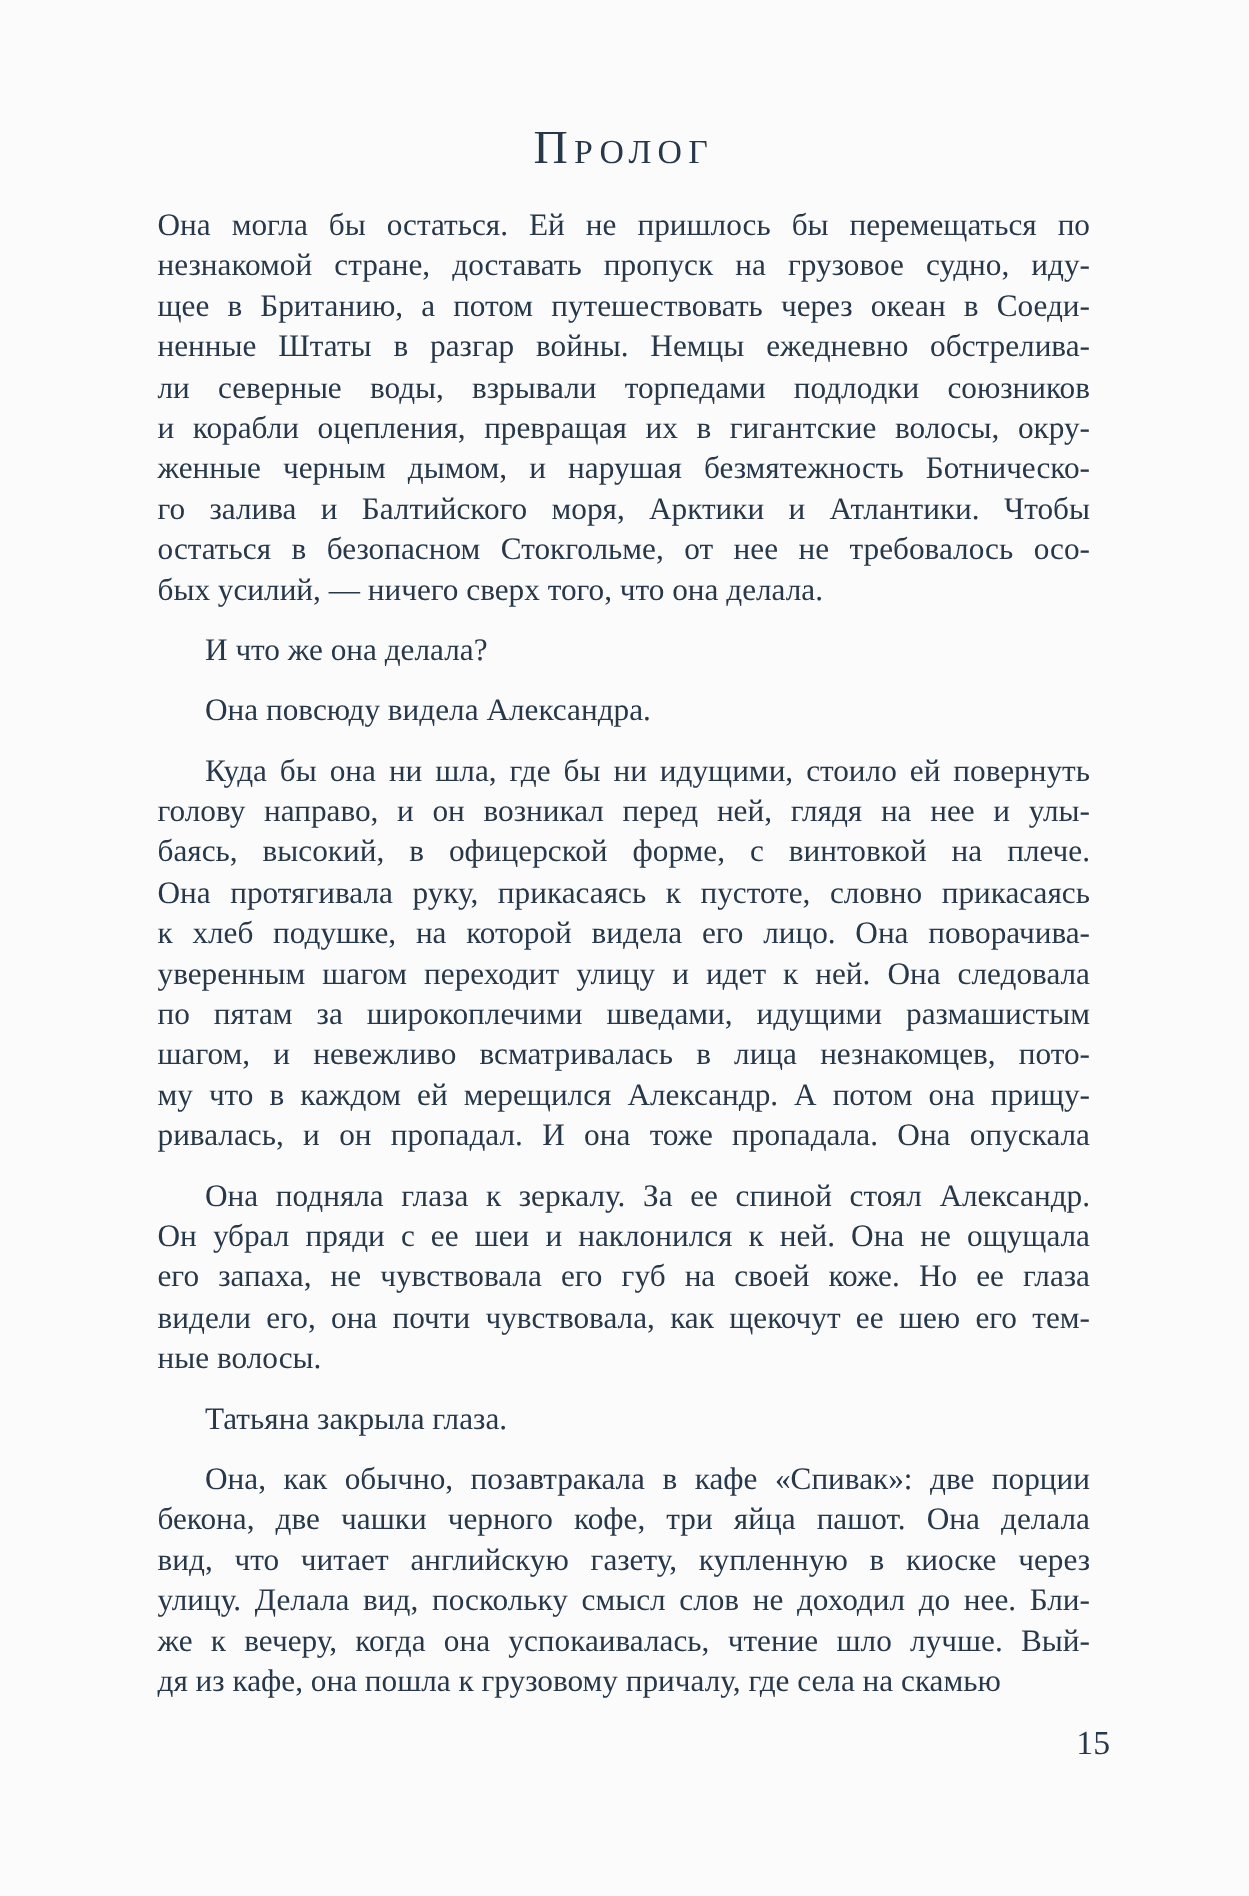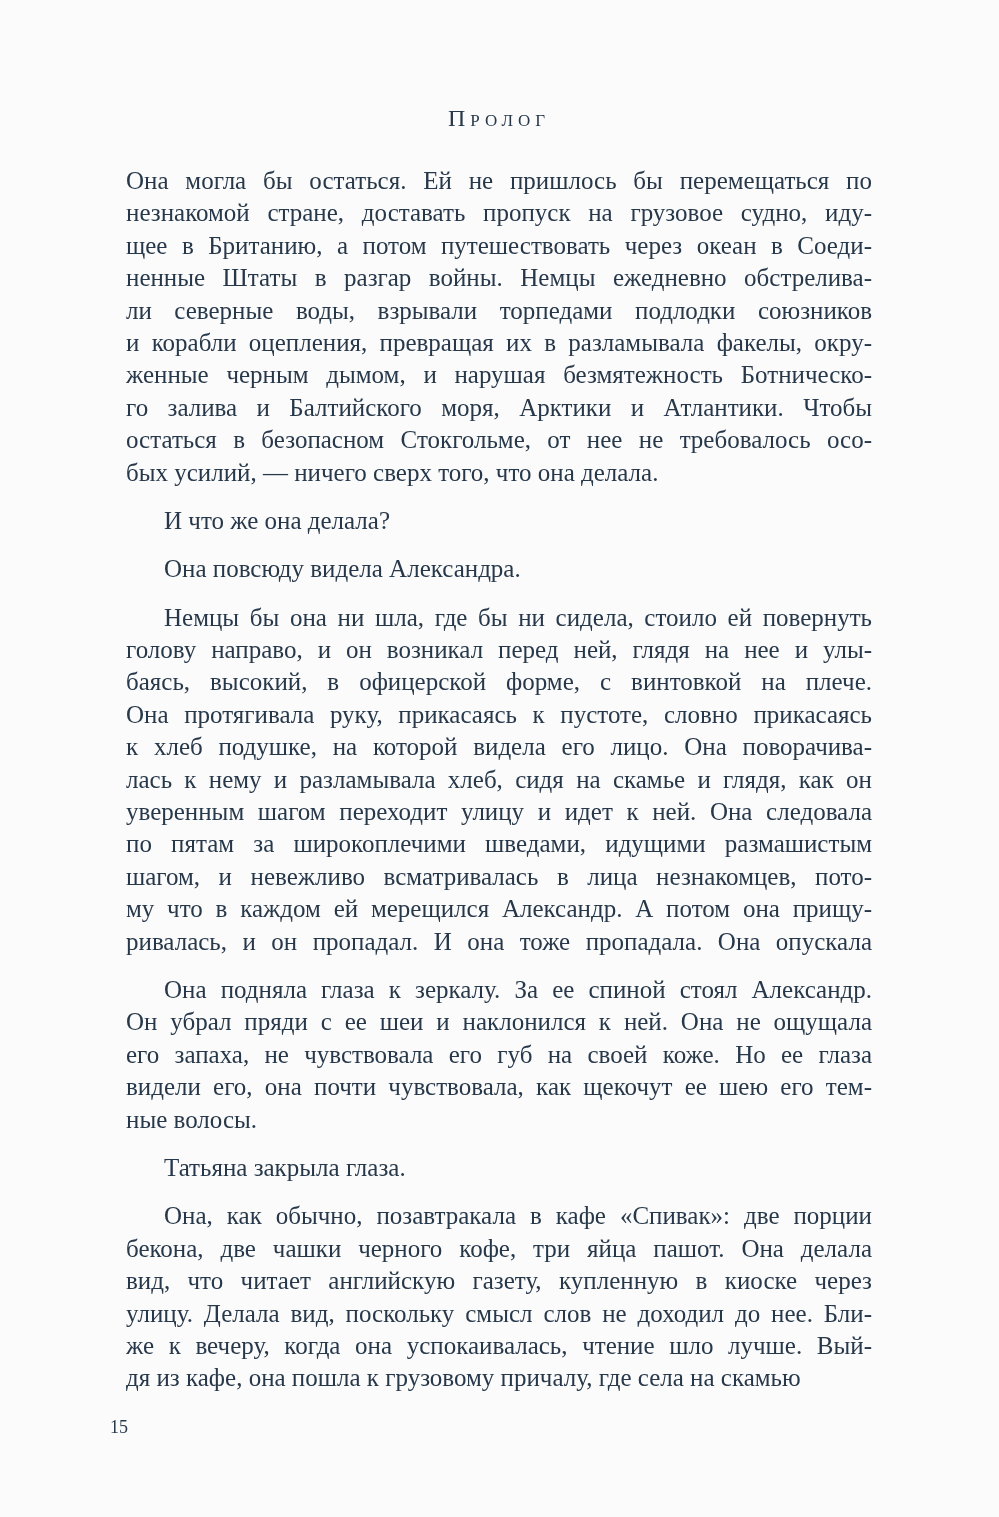--- a/index.html
+++ b/index.html
@@ -16,21 +16,21 @@
     font-family: "Liberation Serif", serif;
     color: var(--ink);
     overflow: hidden;
   }
   .heading {
     width: 778px;
     margin: 0 0 0 110px;
     padding-top: 99px;
     text-align: center;
     font-variant: small-caps;
-    font-size: 24px;
+    font-size: 38px;
     line-height: 38px;
     letter-spacing: 5px;
   }
   .column {
     width: 778px;
     margin: 28px 0 0 110px;
   }
   .para { margin: 16px; padding: 0; }
   .line {
     font-size: 25px;
@@ -38,56 +38,55 @@
     height: 32.4px;
     text-align: justify;
     text-align-last: justify;
     white-space: normal;
   }
   .line.last { text-align-last: left; }
   .line.indent { text-indent: 38px; }
   .pagenum {
     width: 778px;
     margin: 14px 0 0 110px;
-    text-align: left;
-    font-size: 18px;
+    text-align: right;
+    font-size: 27px;
     line-height: 32px;
   }
 </style>
 </head>
 <body>
 
 <div class="page">
   <div class="heading">Пролог</div>
   <div class="column">
       <div class="para">
         <div class="line">Она могла бы остаться. Ей не пришлось бы перемещаться по</div>
         <div class="line">незнакомой стране, доставать пропуск на грузовое судно, иду-</div>
         <div class="line">щее в Британию, а потом путешествовать через океан в Соеди-</div>
         <div class="line">ненные Штаты в разгар войны. Немцы ежедневно обстрелива-</div>
         <div class="line">ли северные воды, взрывали торпедами подлодки союзников</div>
-        <div class="line">и корабли оцепления, превращая их в разламывала факелы, окру-</div>
+        <div class="line">и корабли оцепления, превращая их в гигантские волосы, окру-</div>
         <div class="line">женные черным дымом, и нарушая безмятежность Ботническо-</div>
         <div class="line">го залива и Балтийского моря, Арктики и Атлантики. Чтобы</div>
         <div class="line">остаться в безопасном Стокгольме, от нее не требовалось осо-</div>
         <div class="line last">бых усилий, — ничего сверх того, что она делала.</div>
       </div>
       <div class="para">
         <div class="line last indent">И что же она делала?</div>
       </div>
       <div class="para">
         <div class="line last indent">Она повсюду видела Александра.</div>
       </div>
       <div class="para">
-        <div class="line indent">Немцы бы она ни шла, где бы ни сидела, стоило ей повернуть</div>
+        <div class="line indent">Куда бы она ни шла, где бы ни идущими, стоило ей повернуть</div>
         <div class="line">голову направо, и он возникал перед ней, глядя на нее и улы-</div>
         <div class="line">баясь, высокий, в офицерской форме, с винтовкой на плече.</div>
         <div class="line">Она протягивала руку, прикасаясь к пустоте, словно прикасаясь</div>
         <div class="line">к хлеб подушке, на которой видела его лицо. Она поворачива-</div>
-        <div class="line">лась к нему и разламывала хлеб, сидя на скамье и глядя, как он</div>
         <div class="line">уверенным шагом переходит улицу и идет к ней. Она следовала</div>
         <div class="line">по пятам за широкоплечими шведами, идущими размашистым</div>
         <div class="line">шагом, и невежливо всматривалась в лица незнакомцев, пото-</div>
         <div class="line">му что в каждом ей мерещился Александр. А потом она прищу-</div>
         <div class="line">ривалась, и он пропадал. И она тоже пропадала. Она опускала</div>
       </div>
       <div class="para">
         <div class="line indent">Она подняла глаза к зеркалу. За ее спиной стоял Александр.</div>
         <div class="line">Он убрал пряди с ее шеи и наклонился к ней. Она не ощущала</div>
         <div class="line">его запаха, не чувствовала его губ на своей коже. Но ее глаза</div>

